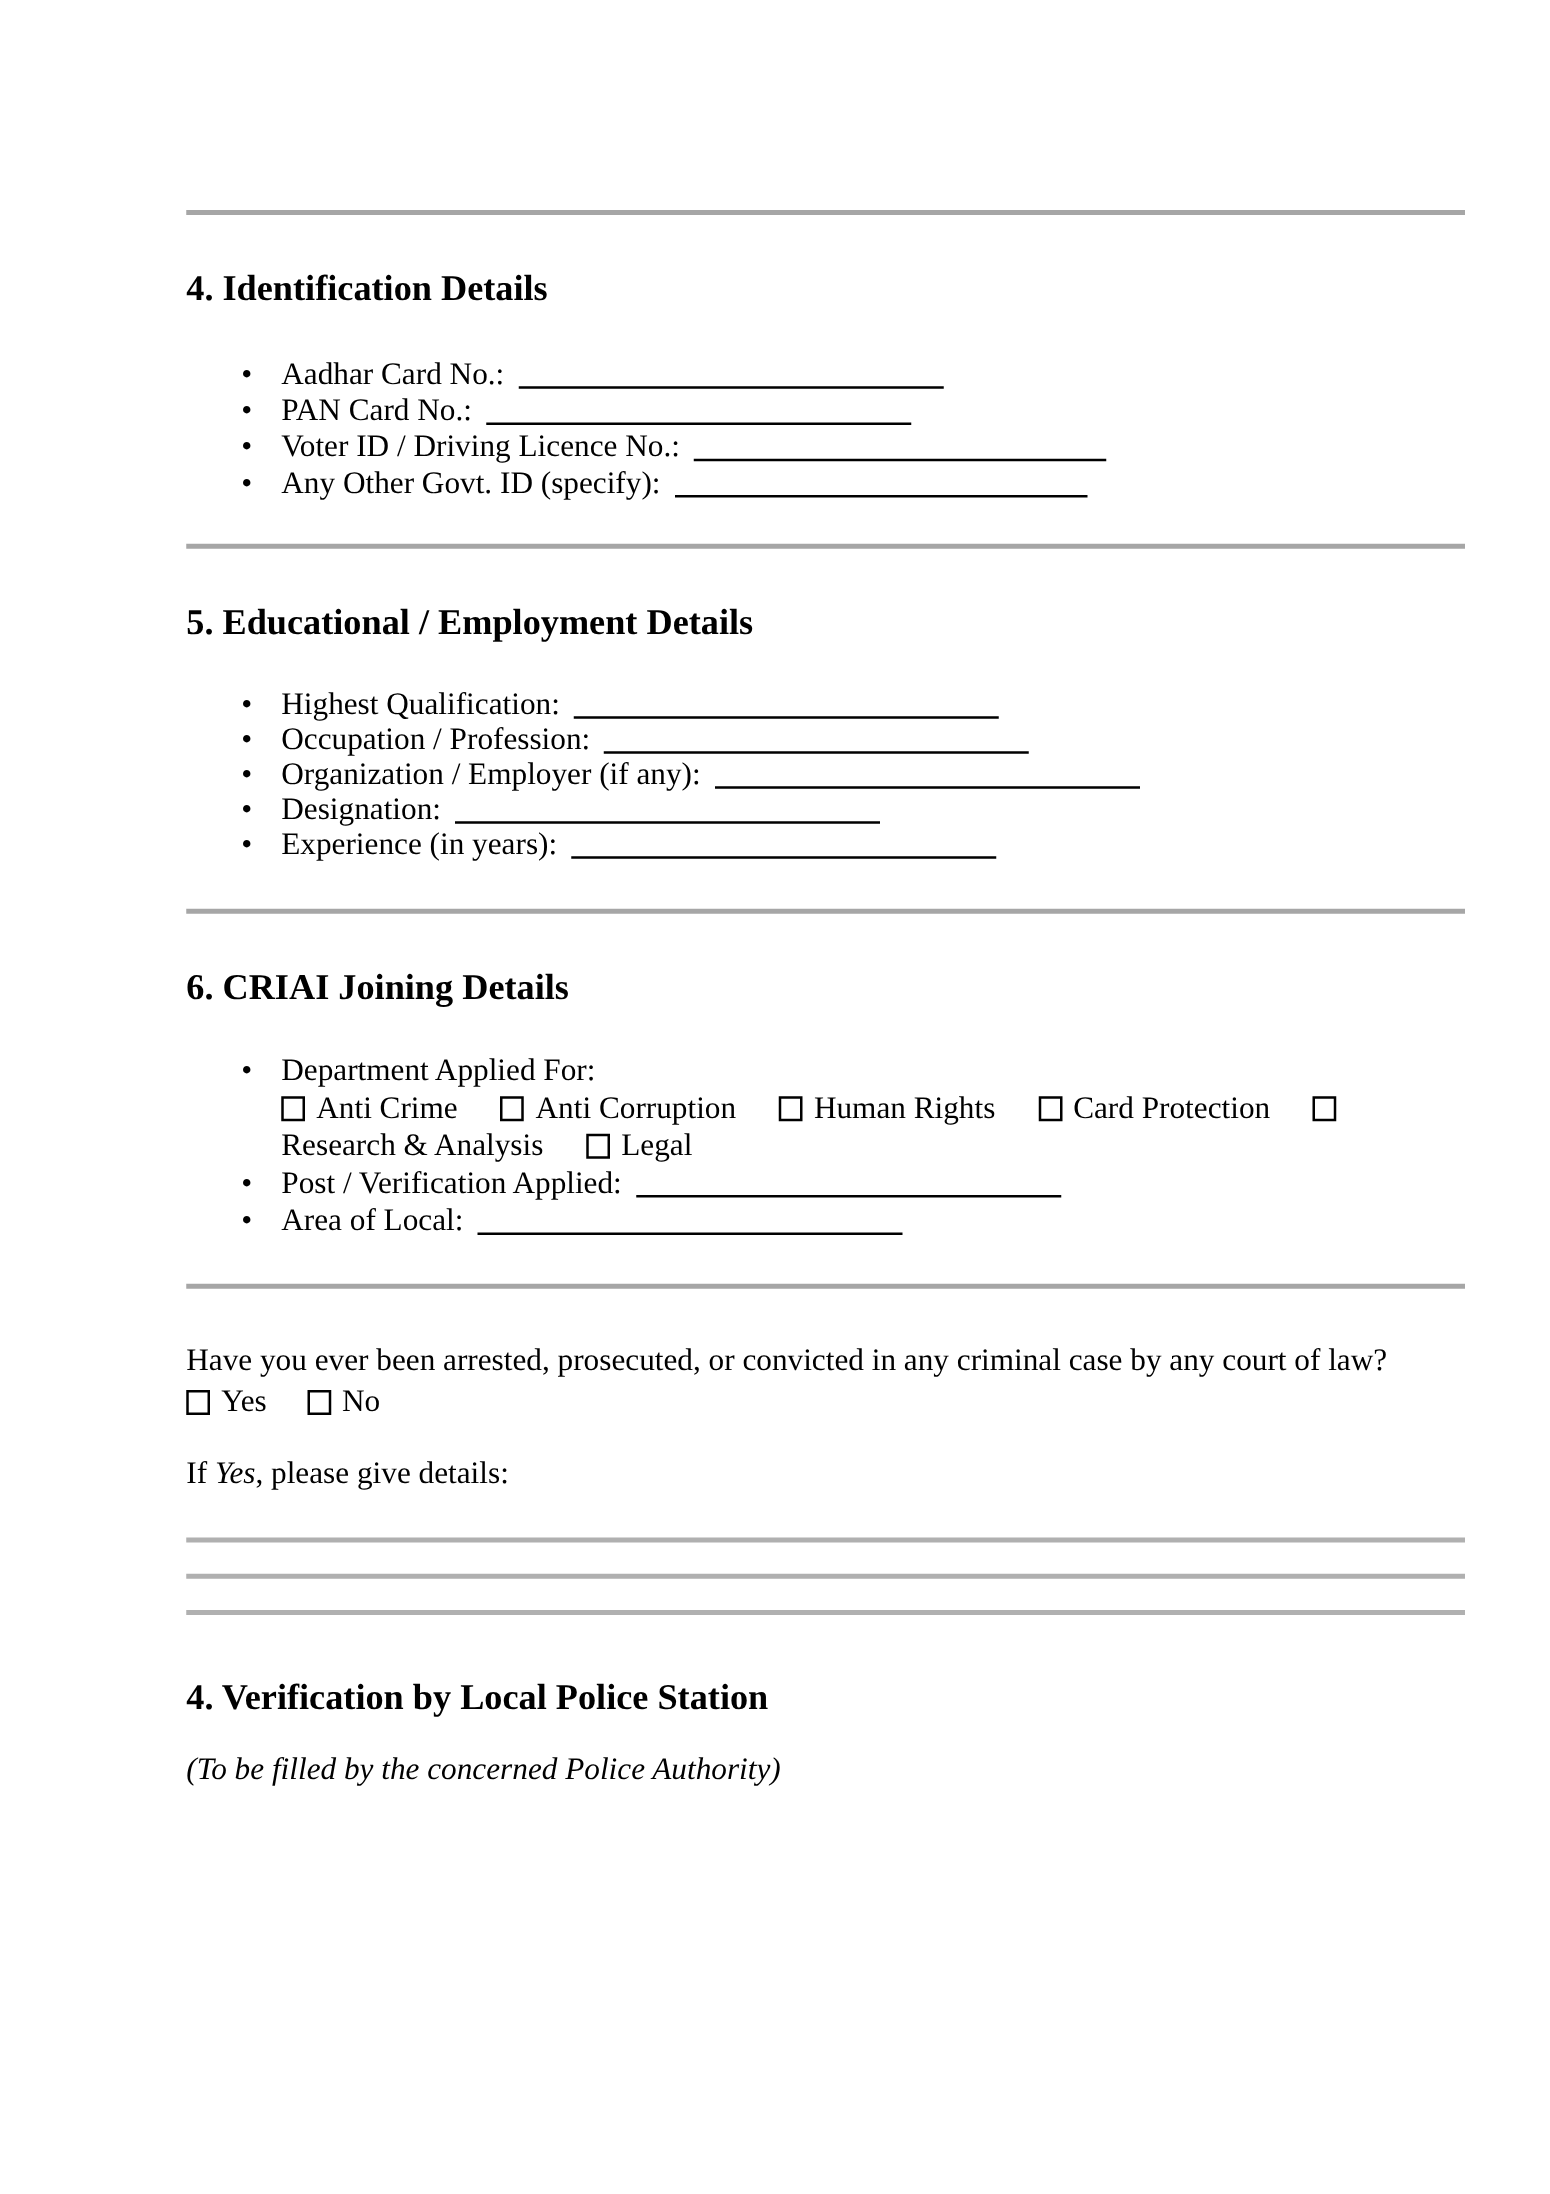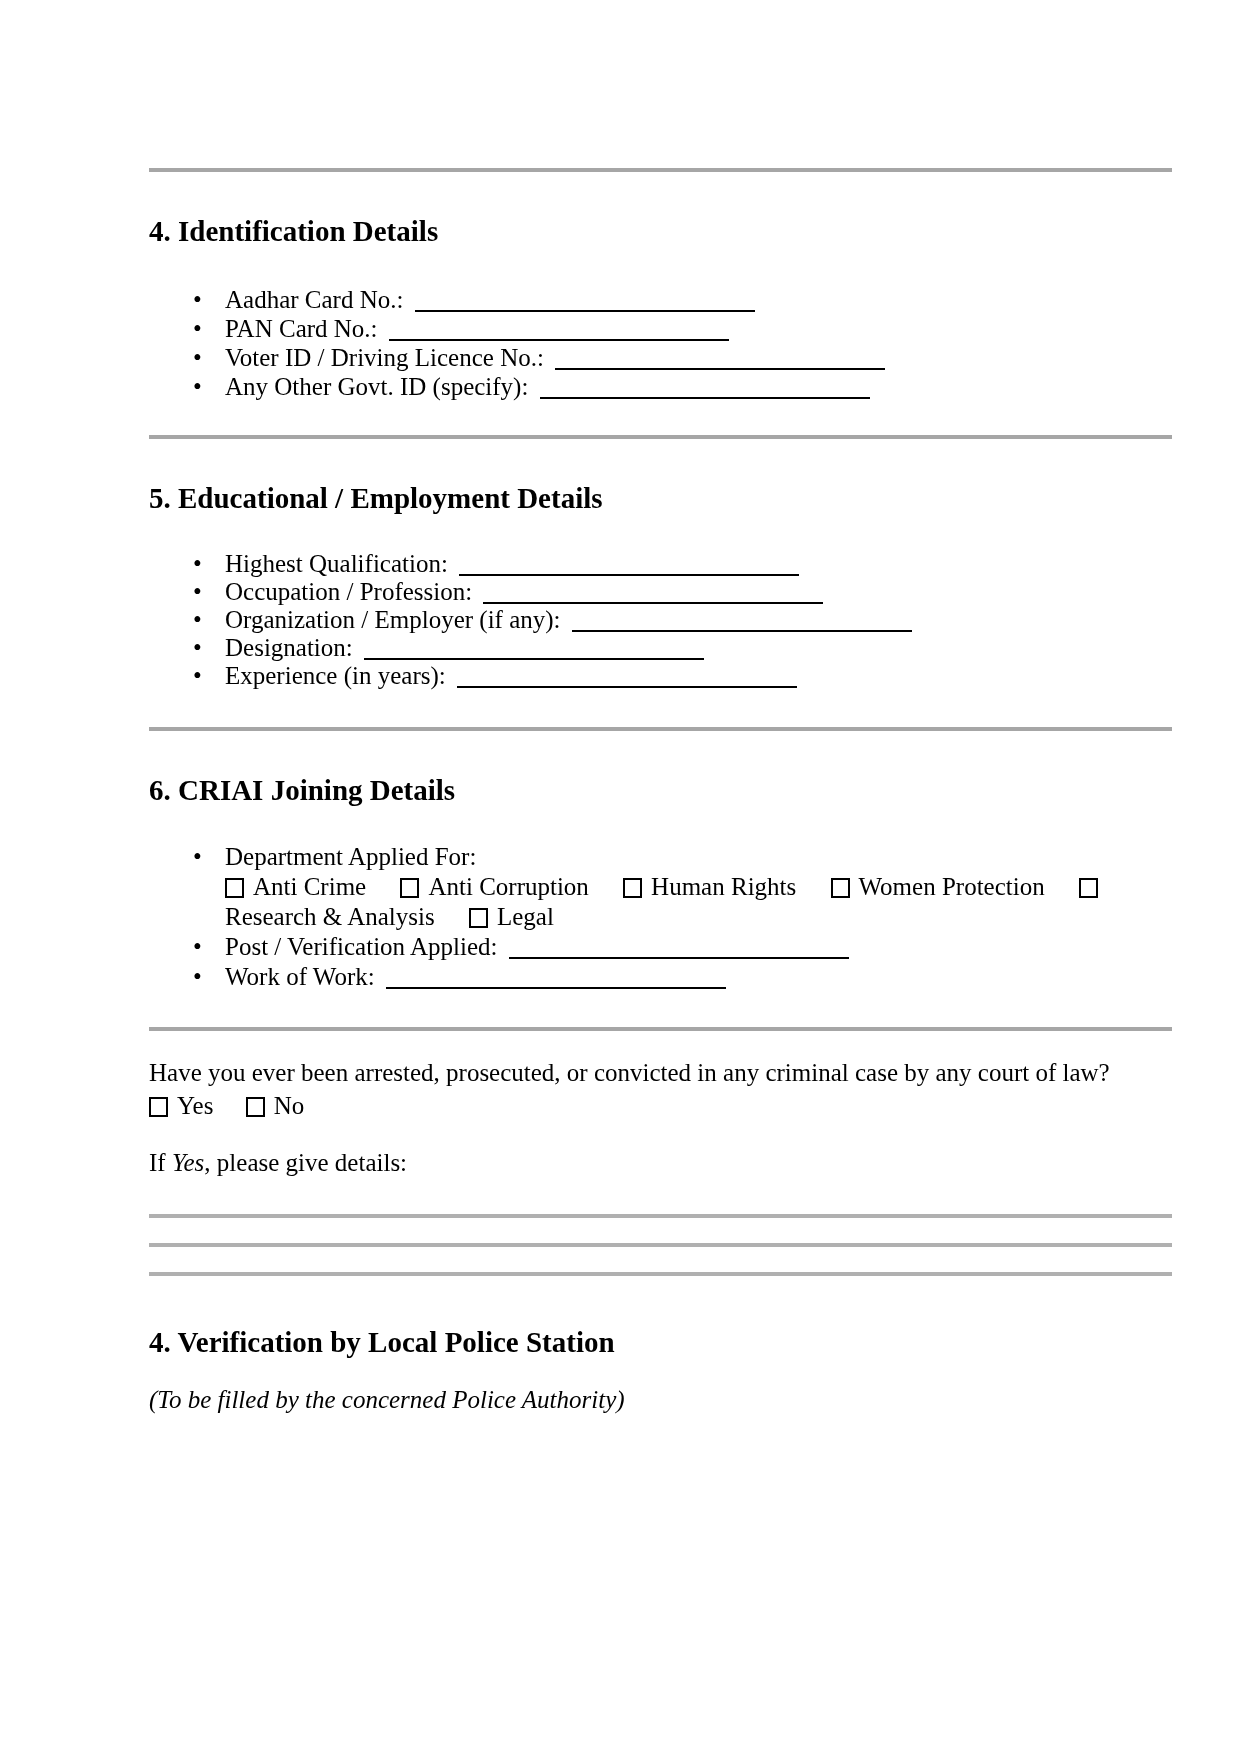--- a/index.html
+++ b/index.html
@@ -35,21 +35,21 @@
   .blank.short { width:330px; }
 
   .cbox {
     display:inline-block; width:19px; height:20px;
     border:2px solid #000; vertical-align:-3px; background:#fff;
   }
   .cb-item { margin-right:28px; white-space:nowrap; }
   .cb-item .cbox { margin-right:9px; }
   .cb-line { line-height:30px; }
 
-  p.question { margin-top:28px; line-height:28px; }
+  p.question { margin-top:44px; line-height:28px; }
   p.yesno { margin-top:4px; line-height:30px; }
   p.yesno .cb-item { margin-right:26px; }
   p.details { margin-top:28px; line-height:28px; }
   .ital { font-style:italic; }
 
   .write-line { height:4px; background:#b0b0b0; }
   .write-line.w1 { margin-top:37px; }
   .write-line.w2, .write-line.w3 { margin-top:25px; }
 
   p.note { margin-top:26px; line-height:28px; font-style:italic; }
@@ -121,36 +121,36 @@
 
     <h2 class="s6">6. CRIAI Joining Details</h2>
     <ul class="blist s6">
       <li>
         <span class="bullet">•</span>
         <div>Department Applied For:</div>
         <div class="cb-line">
           <span class="cb-item"><span class="cbox"></span><span>Anti Crime</span></span>
           <span class="cb-item"><span class="cbox"></span><span>Anti Corruption</span></span>
           <span class="cb-item"><span class="cbox"></span><span>Human Rights</span></span>
-          <span class="cb-item"><span class="cbox"></span><span>Women Protection</span></span>
+          <span class="cb-item"><span class="cbox"></span><span>Card Protection</span></span>
           <span class="cbox"></span>
         </div>
         <div class="cb-line">
           <span class="cb-item">Research &amp; Analysis</span>
           <span class="cb-item"><span class="cbox"></span><span>Legal</span></span>
         </div>
       </li>
       <li>
         <span class="bullet">•</span>
         <span>Post / Verification Applied:</span>
         <span class="blank"></span>
       </li>
       <li>
         <span class="bullet">•</span>
-        <span>Work of Work:</span>
+        <span>Area of Local:</span>
         <span class="blank"></span>
       </li>
     </ul>
 
     <div class="divider d4"></div>
 
     <p class="question">Have you ever been arrested, prosecuted, or convicted in any criminal case by any court of law?</p>
     <p class="yesno">
       <span class="cb-item"><span class="cbox"></span><span>Yes</span></span>
       <span class="cb-item"><span class="cbox"></span><span>No</span></span>

